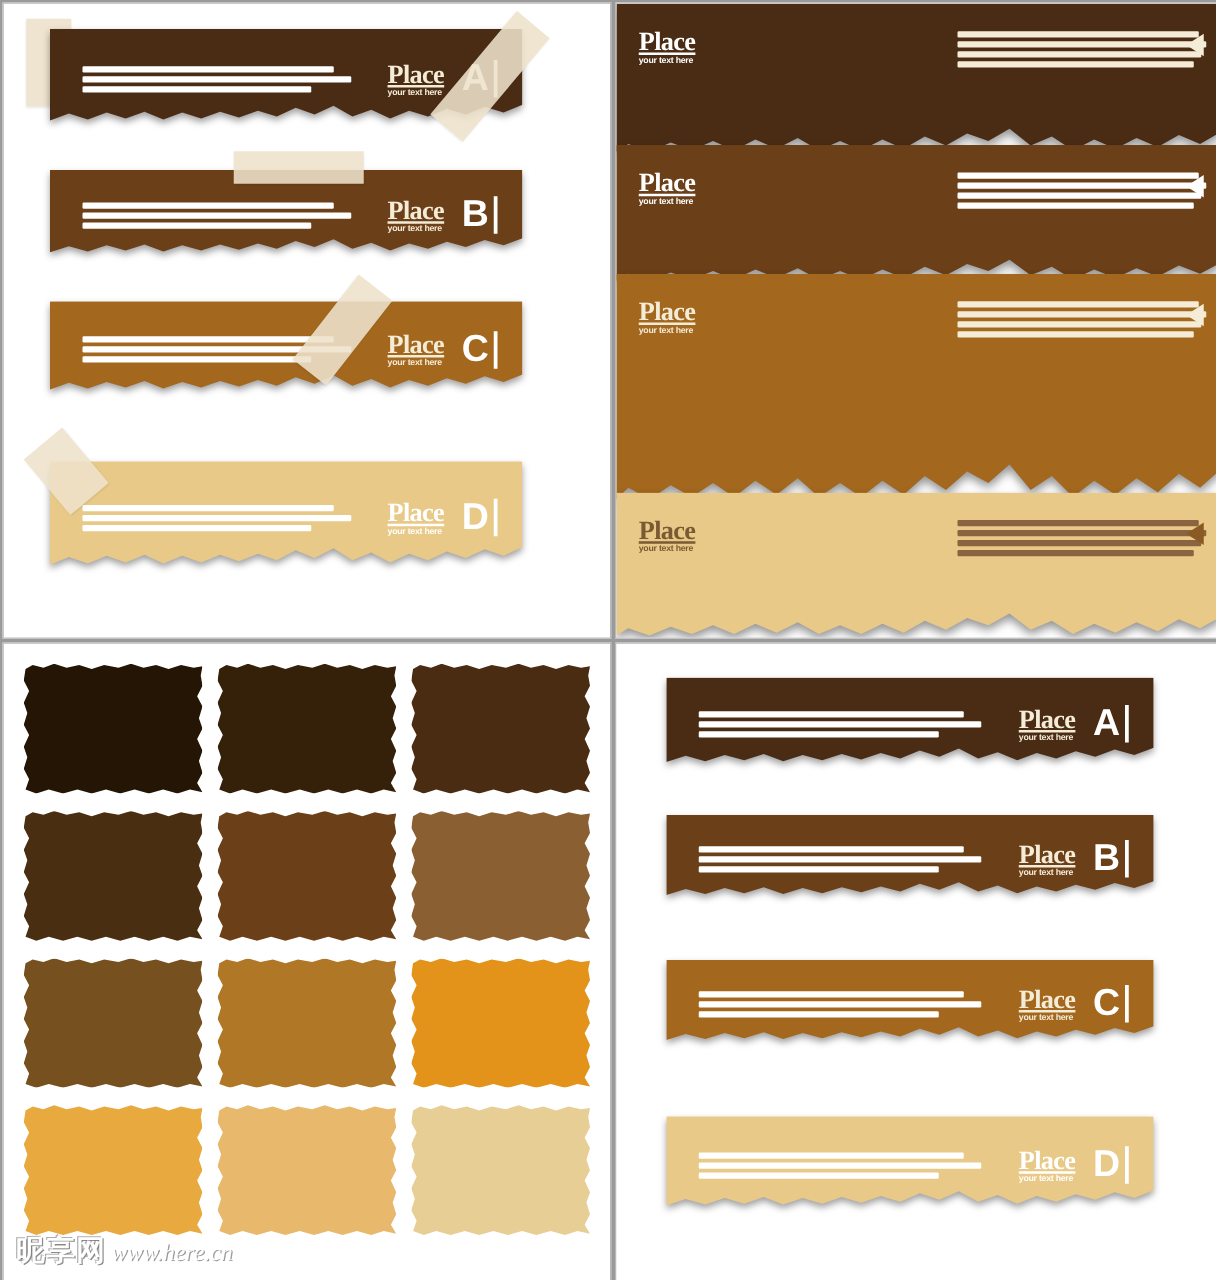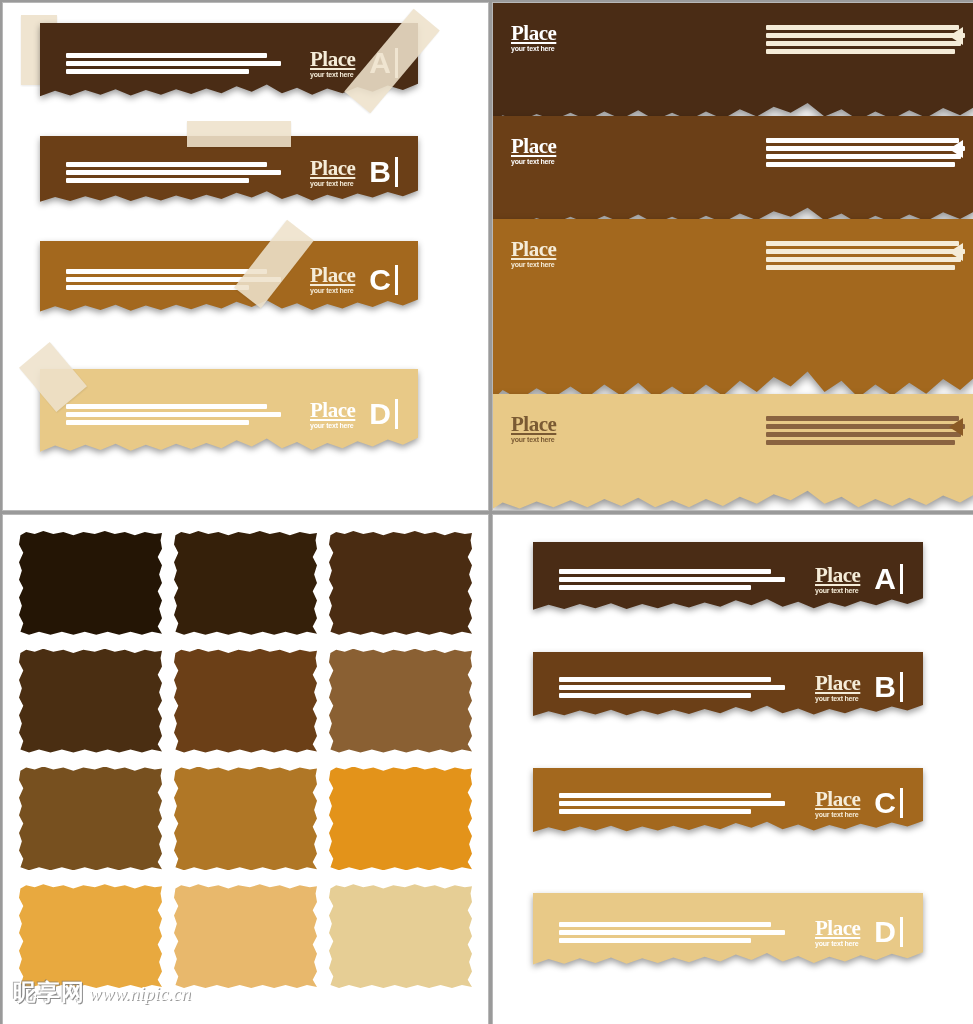--- a/index.html
+++ b/index.html
@@ -159,21 +159,21 @@
       93% 97%, 86% 100%, 78% 97%, 70% 100%, 62% 97%, 54% 100%, 46% 97%,
       38% 100%, 30% 97%, 22% 100%, 14% 97%, 7% 100%, 1% 97%,
       3% 89%, 0% 81%, 2% 72%, 0% 64%, 3% 55%, 0% 47%, 2% 38%, 0% 30%,
       3% 21%, 0% 13%
     );
   }
 
   
   .wm-left {
     position: absolute;
-    left: 10px; bottom: 20px;
+    left: 10px; bottom: 12px;
     display: flex; align-items: baseline; gap: 4px;
     z-index: 30;
     pointer-events: none;
   }
   .wm-cjk {
     font-size: 23px; font-weight: bold;
     color: #ffffff;
     font-family: "DejaVu Sans", sans-serif;
     text-shadow: 1px 1px 0 rgba(120,120,120,0.85), -1px -1px 0 rgba(120,120,120,0.6);
     letter-spacing: 1px;
@@ -363,21 +363,21 @@
         <div class="swatch" title="#8a6033" style="background: rgb(138, 96, 51);"></div>
         <div class="swatch" title="#77501f" style="background: rgb(119, 80, 31);"></div>
         <div class="swatch" title="#b07726" style="background: rgb(176, 119, 38);"></div>
         <div class="swatch" title="#e3931a" style="background: rgb(227, 147, 26);"></div>
         <div class="swatch" title="#e8a93f" style="background: rgb(232, 169, 63);"></div>
         <div class="swatch" title="#e8b86c" style="background: rgb(232, 184, 108);"></div>
         <div class="swatch" title="#e6ce95" style="background: rgb(230, 206, 149);"></div>
       </div>
     <div class="wm-left">
       <span class="wm-cjk">昵享网</span>
-      <span class="wm-url">www.nipic.cn</span>
+      <span class="wm-url">www.here.cn</span>
     </div>
   </div>
 
   <div class="panel">
     <div class="banner-stack" id="br-stack">
         <div class="banner" style="left: 40px; top: 27px; width: 390px; height: 72px;">
           <div class="torn" style="background: rgb(74, 44, 21); height: 100%;">
             <div class="body" style="height: 100%; padding-top: 2px; align-items: center;">
               <div class="banner-text">
                 <div class="tline" style="background: rgb(255, 255, 255); width: 86%;"></div>

